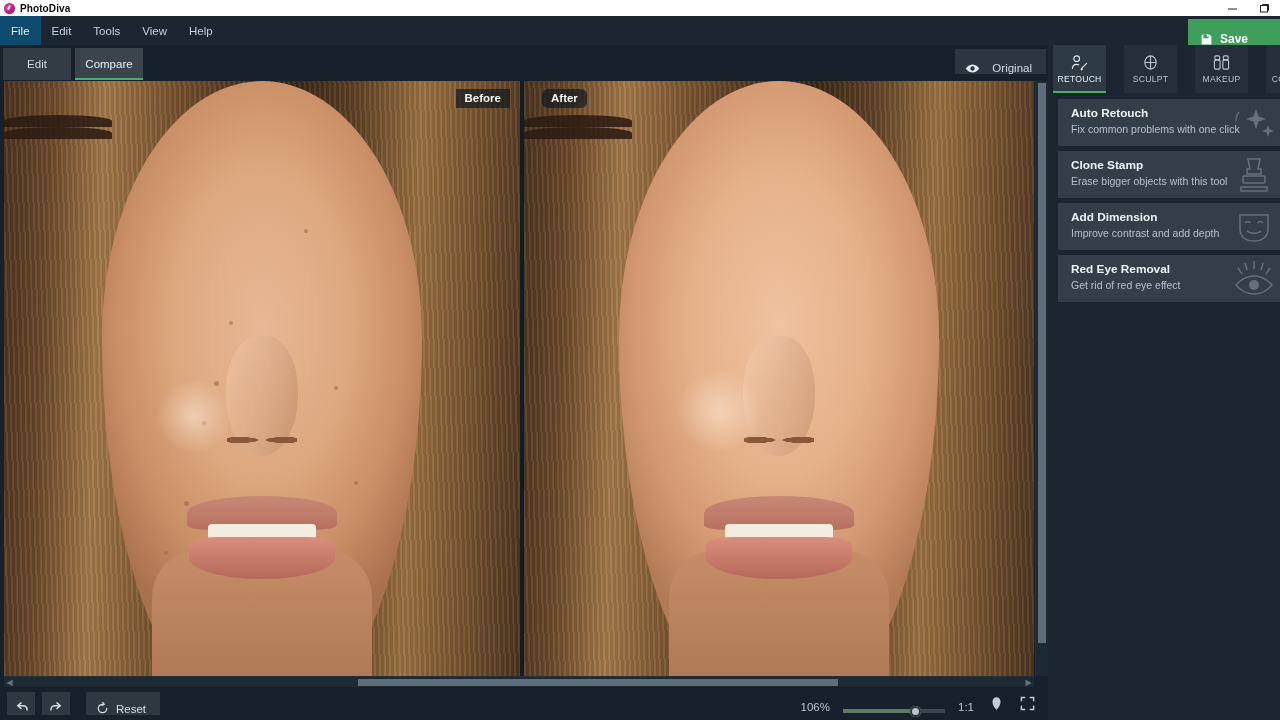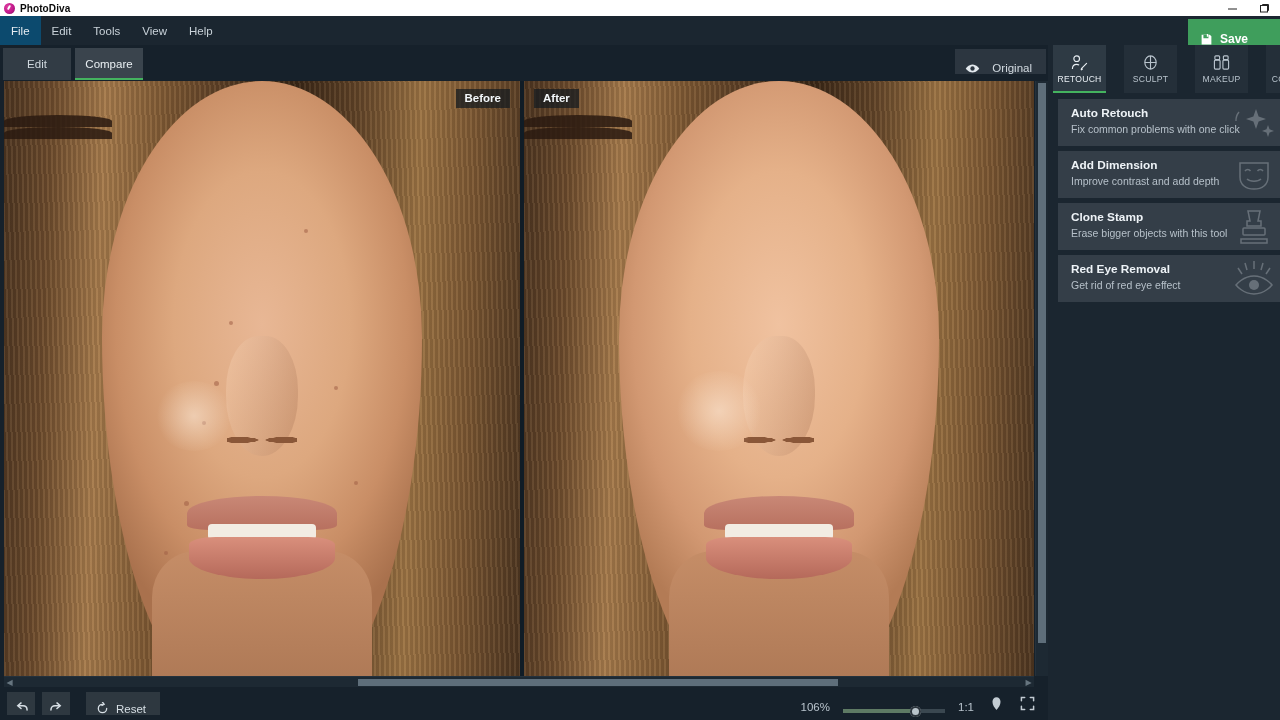--- a/index.html
+++ b/index.html
@@ -138,21 +138,21 @@
   .pane.after { flex: 1; }
 
   .label-chip {
     position: absolute; top: 8px;
     background: rgba(20,26,32,.72);
     color: #f2f6f9; font-size: 11.5px; font-weight: bold;
     padding: 3px 9px 4px;
     z-index: 4;
   }
   .label-chip.before { right: 10px; }
-  .label-chip.after  { left: 10px; }
+  .label-chip.after  { left: 18px; border-radius: 6px; }
 
   
   .face { position: absolute; inset: 0; }
   .hair-bg { position: absolute; inset: 0; background:
       linear-gradient(92deg,#4a3320 0%,#6b4a2c 9%,#a4794b 19%,#7d5833 30%,#5c3f26 40%,
                       #3d2a19 48%, #3a2717 55%, #5f4227 66%, #9a7243 78%, #7a5632 88%, #4b3420 100%);
   }
   .hair-strands { position: absolute; inset: 0; opacity: .45;
     background: repeating-linear-gradient(88deg, rgba(255,225,180,.16) 0 2px, rgba(0,0,0,.18) 2px 5px);
   }
@@ -427,36 +427,36 @@
       <div class="t-sub">Fix common problems with one click</div>
       <svg class="t-ico" viewBox="0 0 44 40" fill="none" stroke="currentColor" stroke-width="1.4">
         <path d="M4 18a13 13 0 0 1 3-9"></path>
         <path d="M24 6l2.6 7.4L34 16l-7.4 2.6L24 26l-2.6-7.4L14 16l7.4-2.6z" fill="currentColor" stroke="none"></path>
         <path d="M36 22l1.5 4.2L42 28l-4.5 1.5L36 34l-1.5-4.5L30 28l4.5-1.8z" fill="currentColor" stroke="none"></path>
       </svg>
     </div>
 
 
     <div class="tool">
+      <div class="t-title">Clone Stamp</div>
+      <div class="t-sub">Erase bigger objects with this tool</div>
+      <svg class="t-ico" viewBox="0 0 44 40" fill="none" stroke="currentColor" stroke-width="1.5">
+        <path d="M16 4h12l-2 10h3v5H15v-5h3z"></path>
+        <rect x="11" y="21" width="22" height="7" rx="1"></rect>
+        <path d="M9 32h26v4H9z"></path>
+      </svg>
+    </div>
+
+    <div class="tool">
       <div class="t-title">Add Dimension</div>
       <div class="t-sub">Improve contrast and add depth</div>
       <svg class="t-ico" viewBox="0 0 44 40" fill="none" stroke="currentColor" stroke-width="1.5">
         <path d="M8 8h28v14c0 8-6 12-14 12S8 30 8 22z"></path>
         <path d="M13 16c1.5-2 4-2 5.5 0M25.5 16c1.5-2 4-2 5.5 0"></path>
         <path d="M15 24c3 3 11 3 14 0"></path>
-      </svg>
-    </div>
-
-    <div class="tool">
-      <div class="t-title">Clone Stamp</div>
-      <div class="t-sub">Erase bigger objects with this tool</div>
-      <svg class="t-ico" viewBox="0 0 44 40" fill="none" stroke="currentColor" stroke-width="1.5">
-        <path d="M16 4h12l-2 10h3v5H15v-5h3z"></path>
-        <rect x="11" y="21" width="22" height="7" rx="1"></rect>
-        <path d="M9 32h26v4H9z"></path>
       </svg>
     </div>
 
     <div class="tool">
       <div class="t-title">Red Eye Removal</div>
       <div class="t-sub">Get rid of red eye effect</div>
       <svg class="t-ico" viewBox="0 0 44 40" fill="none" stroke="currentColor" stroke-width="1.5">
         <path d="M4 26s7-9 18-9 18 9 18 9-7 9-18 9S4 26 4 26z"></path>
         <circle cx="22" cy="26" r="5" fill="currentColor" stroke="none"></circle>
         <path d="M22 2v8M13 4l2 7M31 4l-2 7M6 9l4 6M38 9l-4 6"></path>

